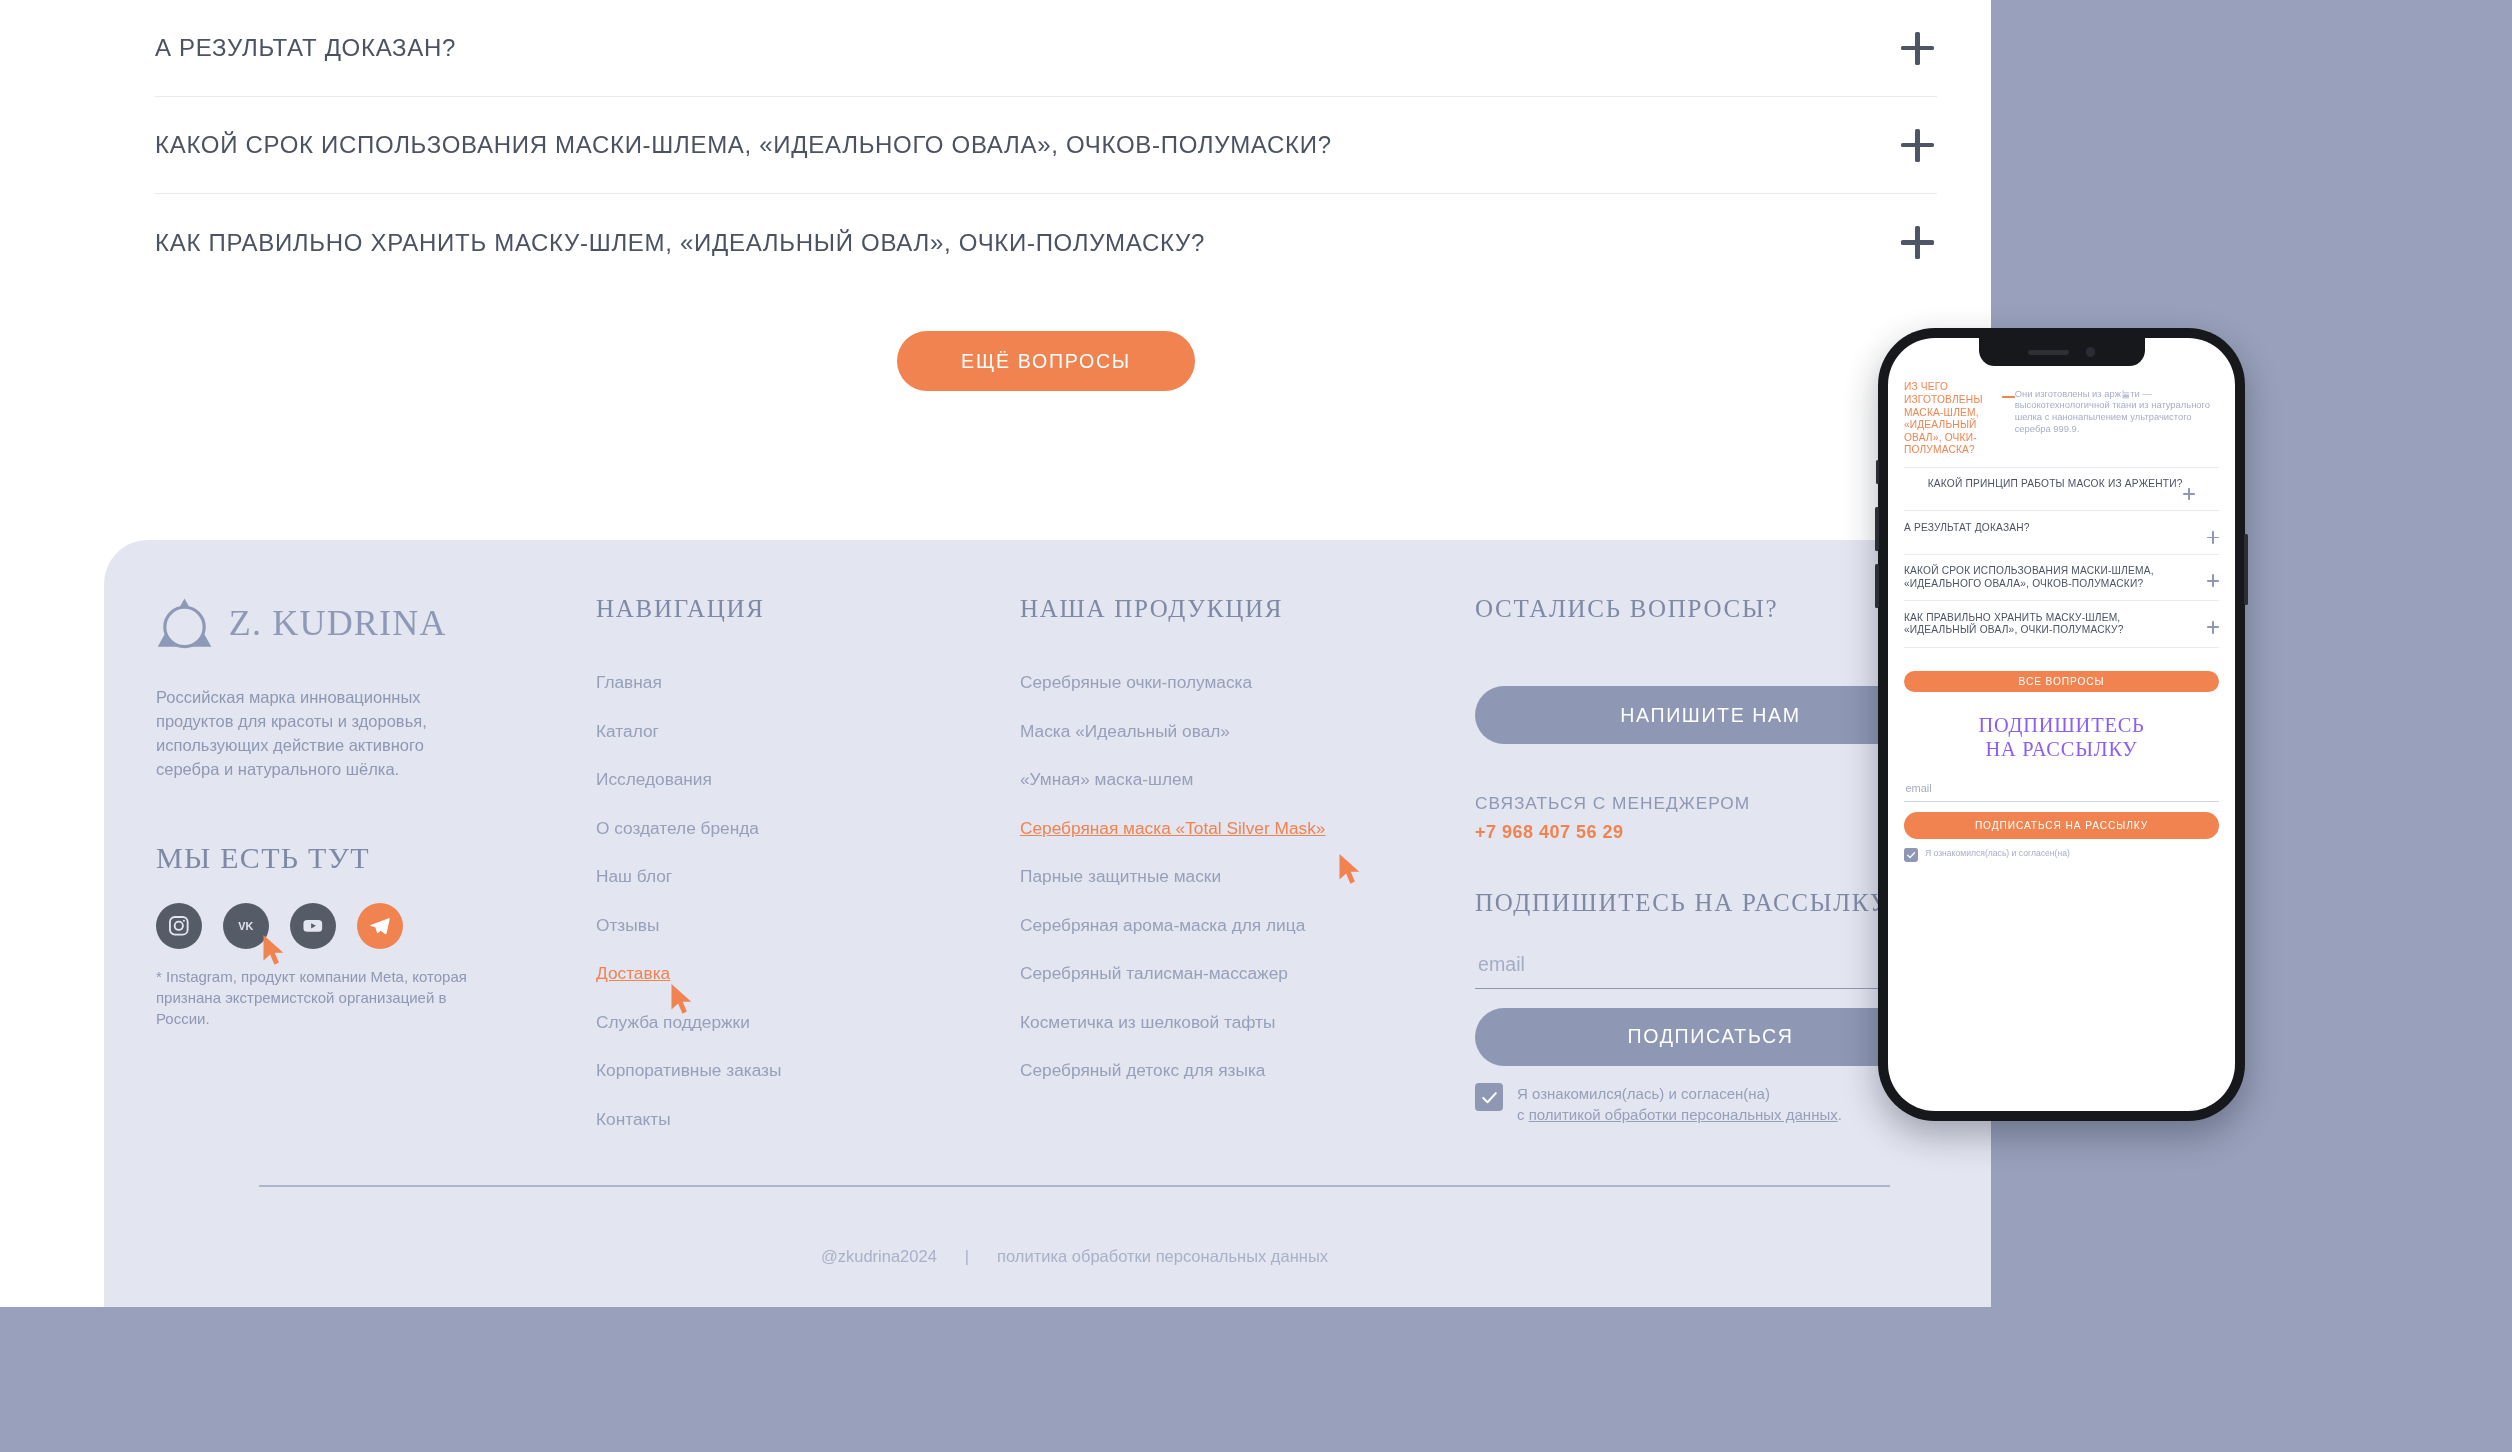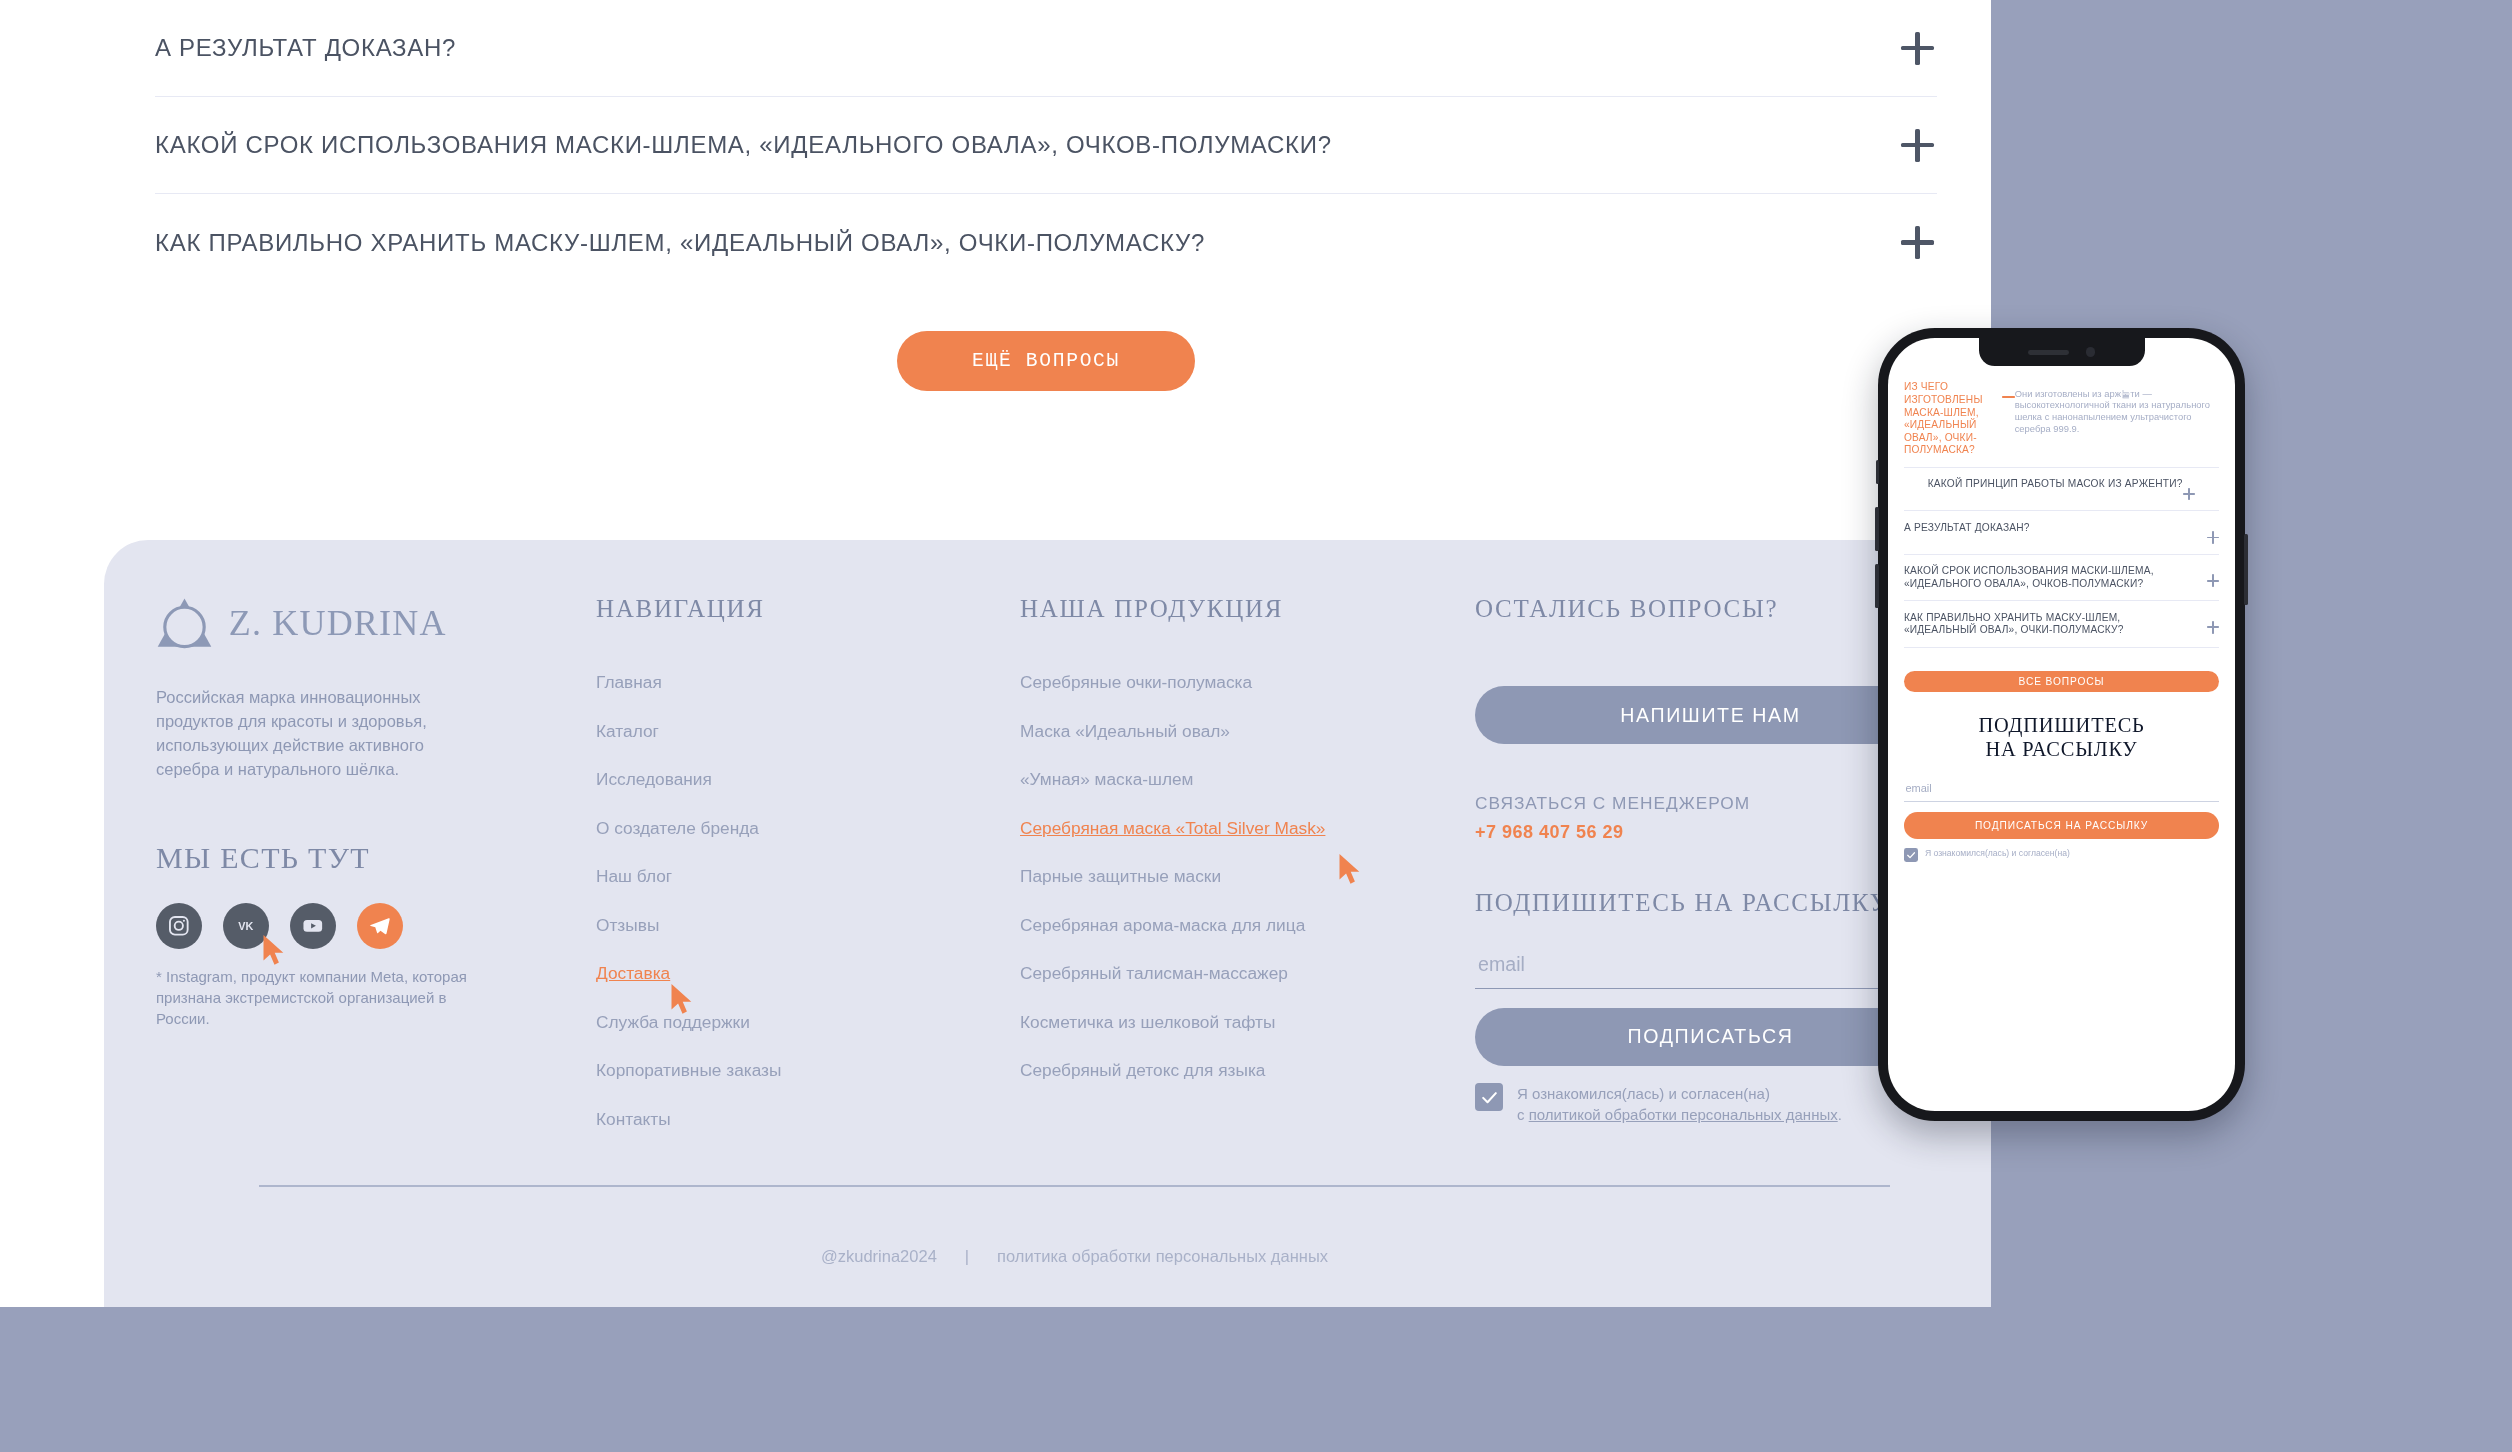--- a/index.html
+++ b/index.html
@@ -58,21 +58,21 @@
 
   
   #more-questions-btn {
     position: absolute;
     left: 897px; top: 331px;
     width: 298px; height: 60px;
     border: none;
     border-radius: 30px;
     background: #f0834f;
     color: #ffffff;
-    font-family: Liberation Mono, monospace;
+    font-family: Liberation Sans, sans-serif;
     font-size: 19.6px;
     letter-spacing: 1.7px;
     cursor: pointer;
   }
 
   
   #footer {
     position: absolute;
     left: 104px; top: 540px;
     width: 1887px; height: 767px;
@@ -311,21 +311,21 @@
     background: #f0834f; color: #ffffff;
     font-family: "Liberation Sans", sans-serif;
     font-size: 10.2px; letter-spacing: 0.9px; cursor: pointer;
   }
   #msub-head {
     margin-top: 21px;
     text-align: center;
     font-family: "Liberation Serif", serif;
     font-size: 20.4px; line-height: 24px;
     letter-spacing: 0.8px;
-    color: #0f172a;
+    color: #8b5cf6;
   }
   #memail {
     margin-top: 17.3px;
     width: 100%; height: 23.6px;
     border: none; border-bottom: 0.8px solid #cdd3e2;
     background: transparent; outline: none;
     font-family: "Liberation Sans", sans-serif;
     font-size: 11px; color: #6b7590; padding: 0 1.6px 3.1px;
   }
   #memail::placeholder { color: #a5adc4; }

